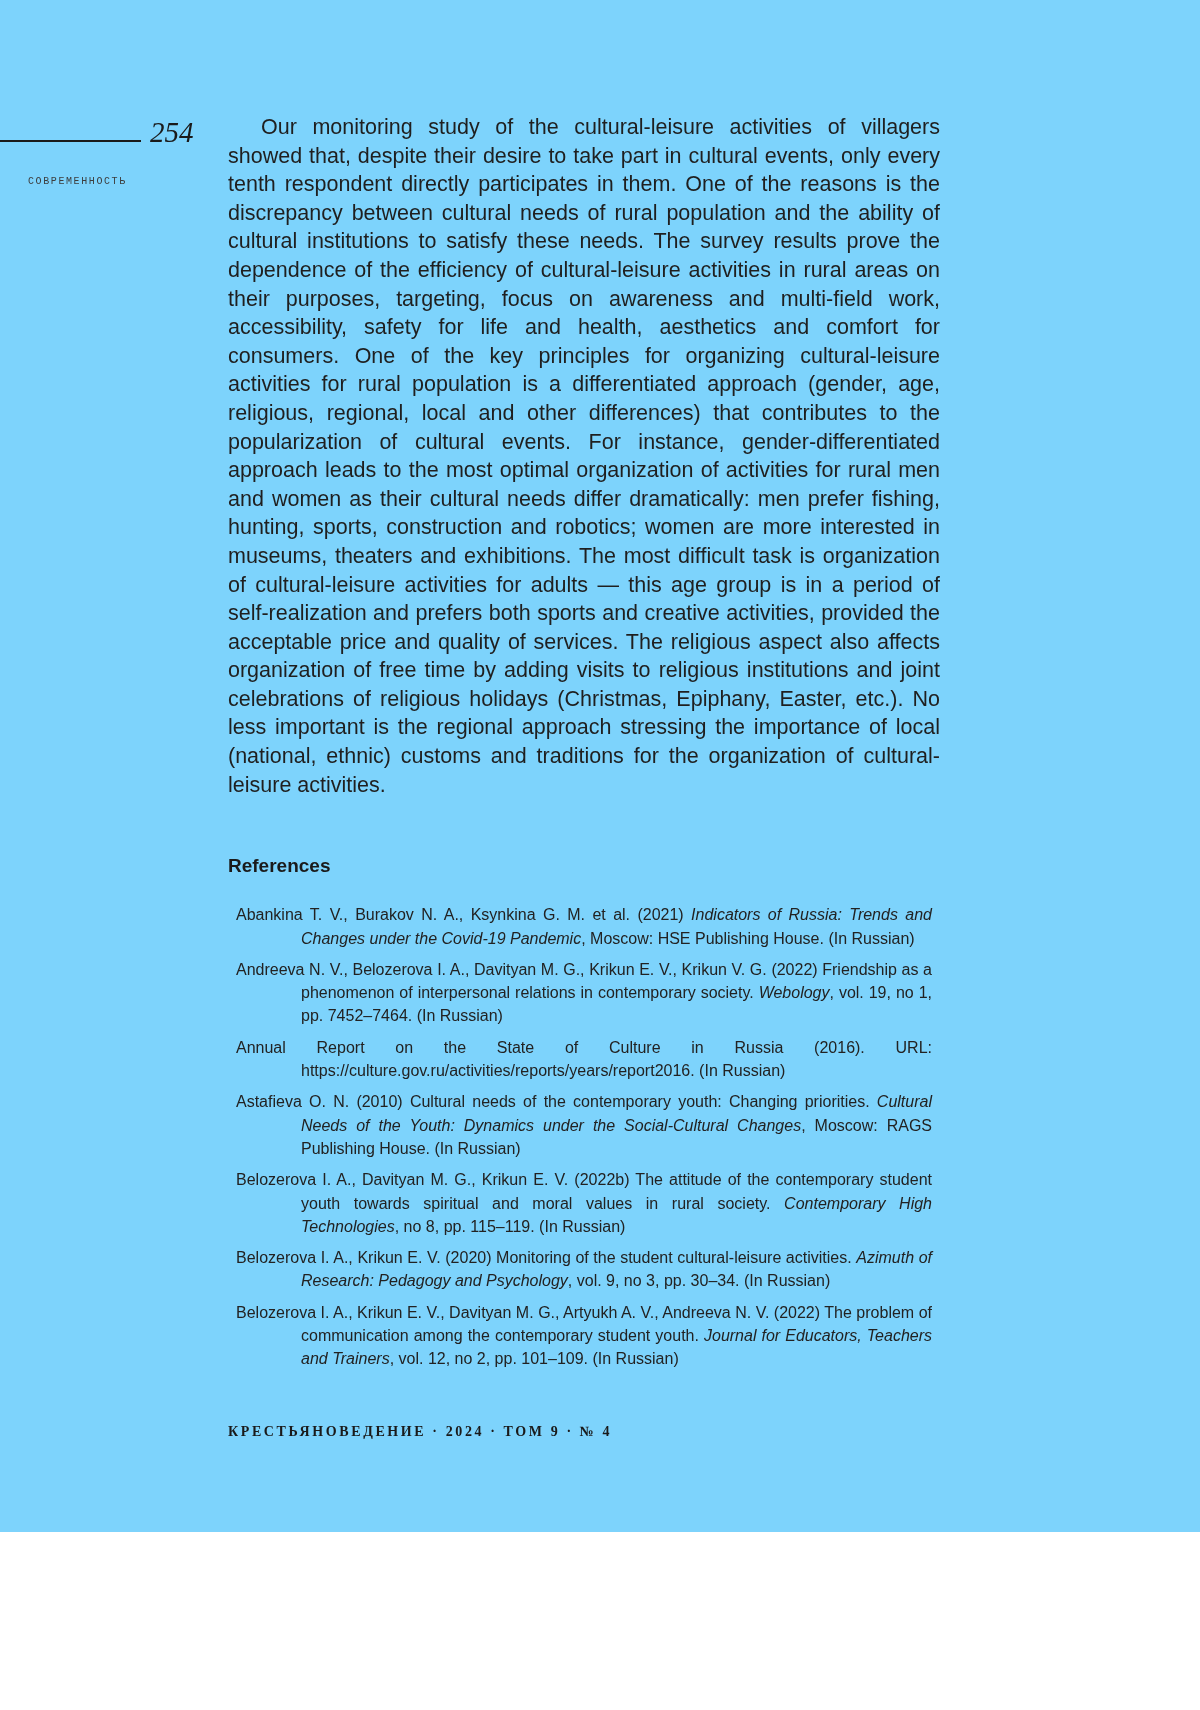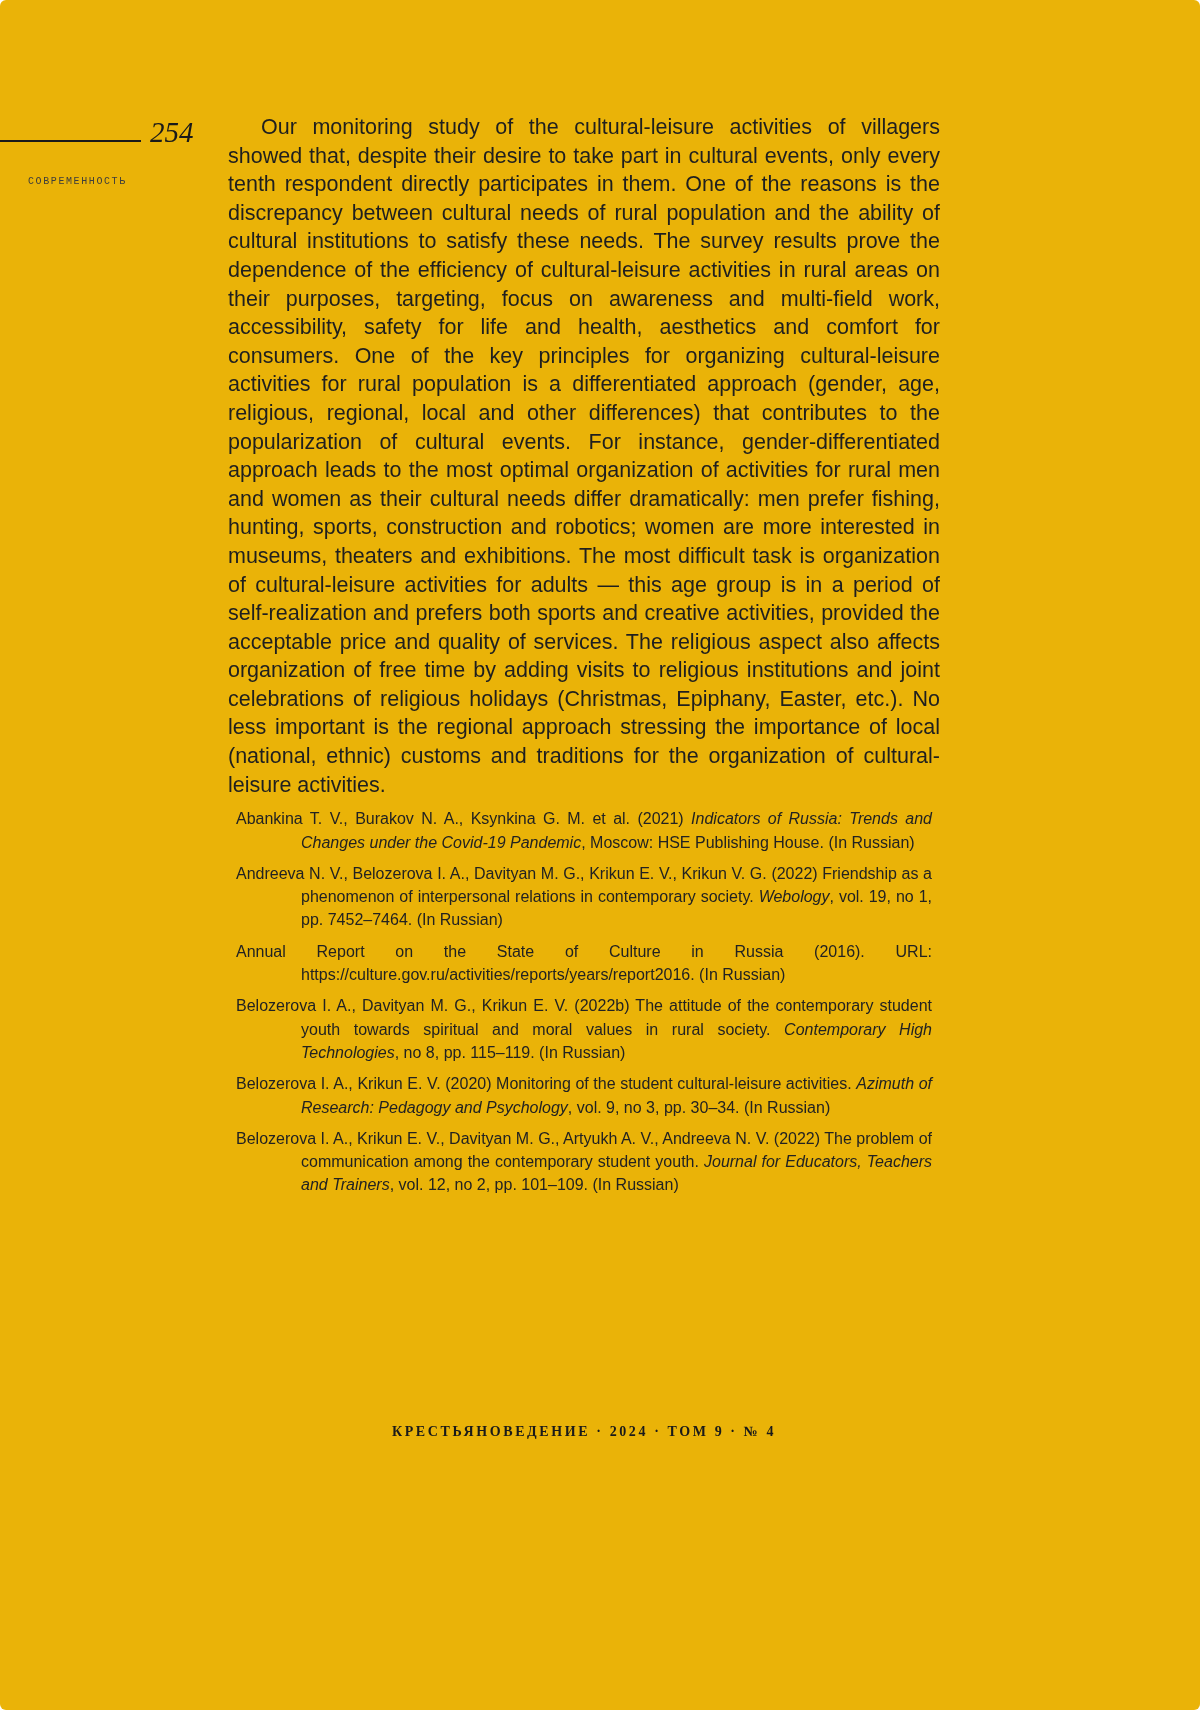--- a/index.html
+++ b/index.html
@@ -3,25 +3,24 @@
 <meta charset="utf-8">
 <style>
   html, body {
     margin: 0;
     padding: 0;
     background: #ffffff;
   }
   .page {
     position: relative;
     width: 1200px;
-    height: 1710px;
-    background: #eab308;
+    height: 1532px;
+    background: #7dd3fc;
     overflow: hidden;
     color: #1f1f1f;
-    border-radius: 6px;
   }
   
   .margin-rule {
     position: absolute;
     left: 0;
     top: 140px;
     width: 141px;
     height: 1.5px;
     background: #1a1a1a;
   }
@@ -80,21 +79,21 @@
   }
   .ref-item .it {
     font-style: italic;
   }
   
   .page-footer {
     position: absolute;
     left: 228px;
     top: 1424px;
     width: 712px;
-    text-align: center;
+    text-align: left;
     font-family: "Liberation Serif", "DejaVu Serif", serif;
     font-size: 14px;
     font-weight: bold;
     letter-spacing: 2.6px;
     color: #1a1a1a;
     white-space: nowrap;
   }
 </style>
 </head>
 <body>
@@ -104,25 +103,27 @@
   <div class="margin-rule"></div>
 
   <div class="page-number">254</div>
 
   <div class="section-label">СОВРЕМЕННОСТЬ</div>
 
   <div class="text-col">
 
     <p class="body-para">Our monitoring study of the cultural-leisure activities of villagers showed that, despite their desire to take part in cultural events, only every tenth respondent directly participates in them. One of the reasons is the discrepancy between cultural needs of rural population and the ability of cultural institutions to satisfy these needs. The survey results prove the dependence of the efficiency of cultural-leisure activities in rural areas on their purposes, targeting, focus on awareness and multi-field work, accessibility, safety for life and health, aesthetics and comfort for consumers. One of the key principles for organizing cultural-leisure activities for rural population is a differentiated approach (gender, age, religious, regional, local and other differences) that contributes to the popularization of cultural events. For instance, gender-differentiated approach leads to the most optimal organization of activities for rural men and women as their cultural needs differ dramatically: men prefer fishing, hunting, sports, construction and robotics; women are more interested in museums, theaters and exhibitions. The most difficult task is organization of cultural-leisure activities for adults — this age group is in a period of self-realization and prefers both sports and creative activities, provided the acceptable price and quality of services. The religious aspect also affects organization of free time by adding visits to religious institutions and joint celebrations of religious holidays (Christmas, Epiphany, Easter, etc.). No less important is the regional approach stressing the importance of local (national, ethnic) customs and traditions for the organization of cultural-leisure activities.</p>
 
+    <h2 class="refs-heading">References</h2>
 
     <div class="refs-list" id="refs-list">
         <p class="ref-item"><span>Abankina T. V., Burakov N. A., Ksynkina G. M. et al. (2021) </span><span class="it">Indicators of Russia: Trends and Changes under the Covid-19 Pandemic</span><span>, Moscow: HSE Publishing House. (In Russian)</span></p>
         <p class="ref-item"><span>Andreeva N. V., Belozerova I. A., Davityan M. G., Krikun E. V., Krikun V. G. (2022) Friendship as a phenomenon of interpersonal relations in contemporary society. </span><span class="it">Webology</span><span>, vol. 19, no 1, pp. 7452–7464. (In Russian)</span></p>
         <p class="ref-item"><span>Annual Report on the State of Culture in Russia (2016). URL: https://culture.gov.ru/activities/reports/years/report2016. (In Russian)</span></p>
+        <p class="ref-item"><span>Astafieva O. N. (2010) Cultural needs of the contemporary youth: Changing priorities. </span><span class="it">Cultural Needs of the Youth: Dynamics under the Social-Cultural Changes</span><span>, Moscow: RAGS Publishing House. (In Russian)</span></p>
         <p class="ref-item"><span>Belozerova I. A., Davityan M. G., Krikun E. V. (2022b) The attitude of the contemporary student youth towards spiritual and moral values in rural society. </span><span class="it">Contemporary High Technologies</span><span>, no 8, pp. 115–119. (In Russian)</span></p>
         <p class="ref-item"><span>Belozerova I. A., Krikun E. V. (2020) Monitoring of the student cultural-leisure activities. </span><span class="it">Azimuth of Research: Pedagogy and Psychology</span><span>, vol. 9, no 3, pp. 30–34. (In Russian)</span></p>
         <p class="ref-item"><span>Belozerova I. A., Krikun E. V., Davityan M. G., Artyukh A. V., Andreeva N. V. (2022) The problem of communication among the contemporary student youth. </span><span class="it">Journal for Educators, Teachers and Trainers</span><span>, vol. 12, no 2, pp. 101–109. (In Russian)</span></p>
       </div>
 
   </div>
 
   <div class="page-footer">КРЕСТЬЯНОВЕДЕНИЕ · 2024 · ТОМ 9 · № 4</div>
 
 </div>

